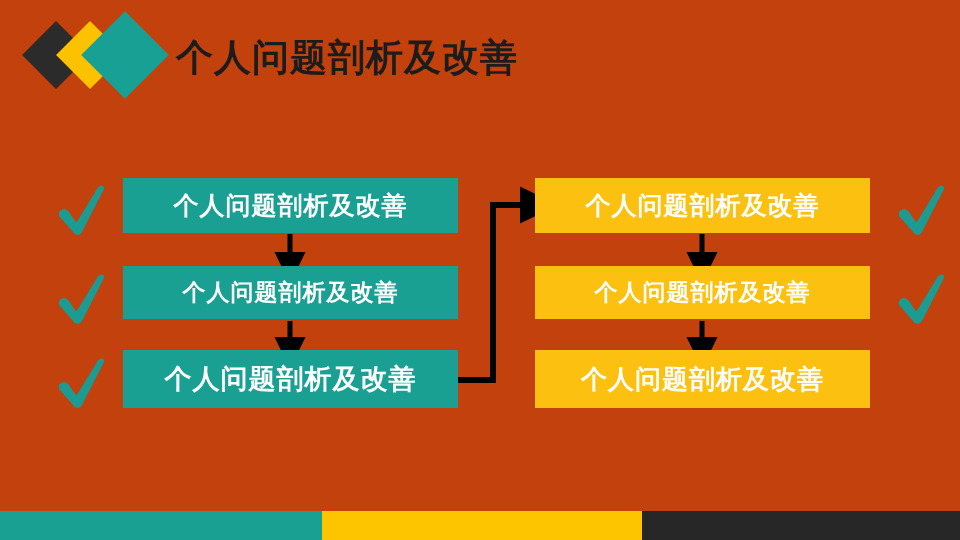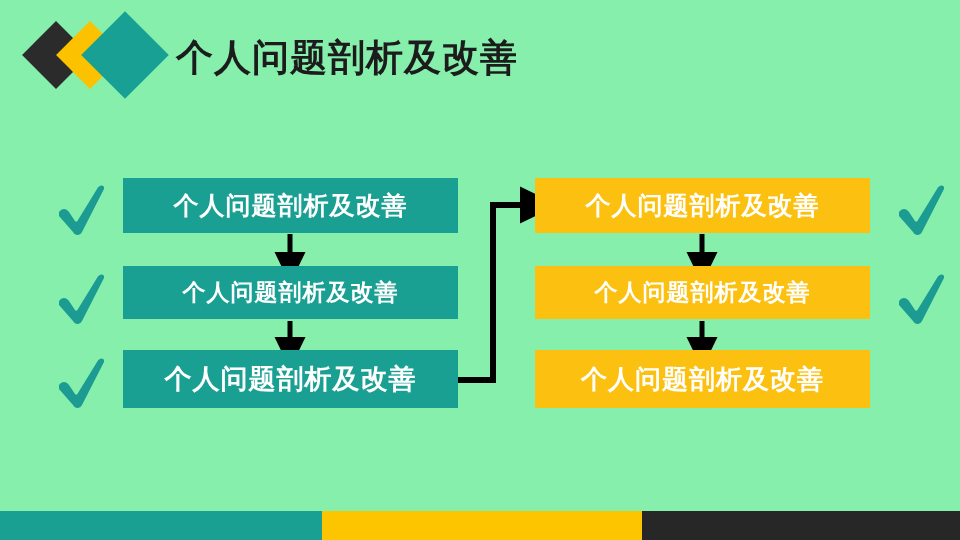--- a/index.html
+++ b/index.html
@@ -8,21 +8,21 @@
     padding: 0;
     background: #ffffff;
   }
   body {
     font-family: "Liberation Sans", "DejaVu Sans", sans-serif;
   }
   #slide {
     position: relative;
     width: 960px;
     height: 540px;
-    background: #86efac;
+    background: #c2410c;
     overflow: hidden;
   }
 
   
   .logo {
     position: absolute;
     left: 28px;
     top: 16px;
     width: 150px;
     height: 78px;

